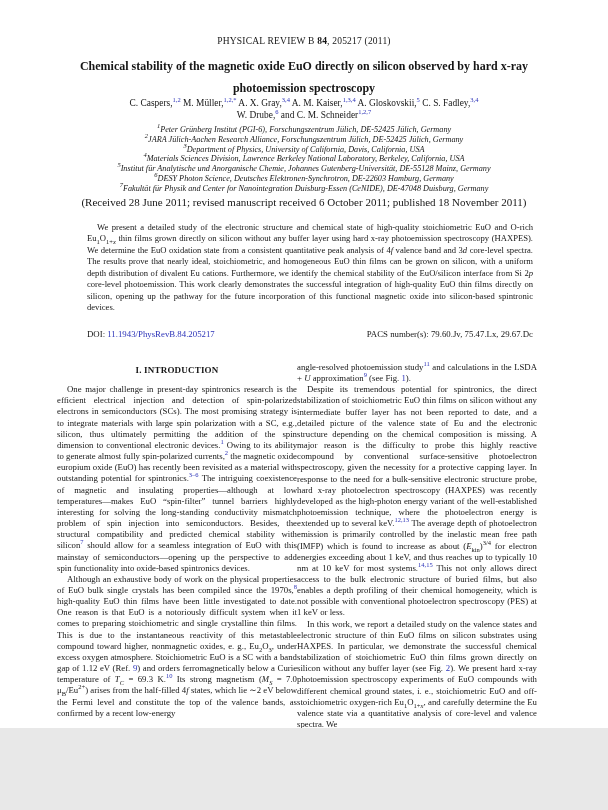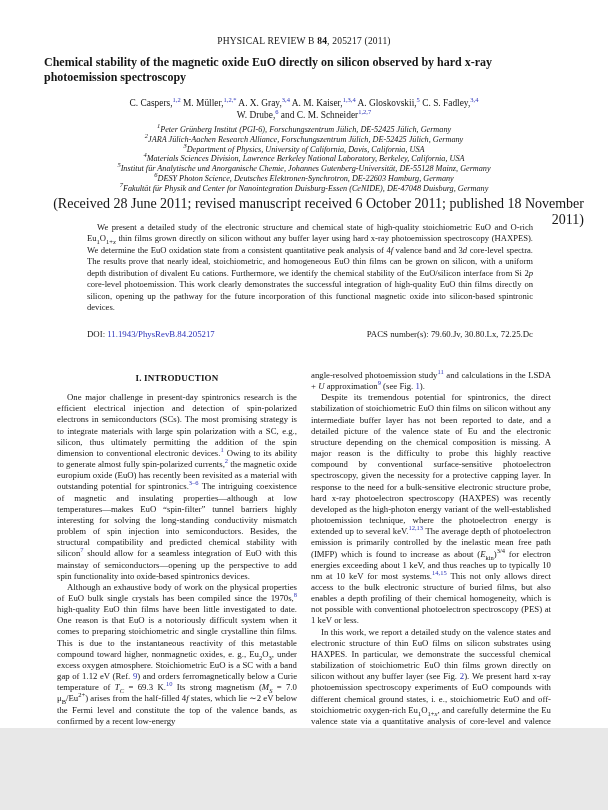--- a/index.html
+++ b/index.html
@@ -11,47 +11,47 @@
     font-family:"Liberation Serif","DejaVu Serif",serif;
     color:#161616;
     overflow:hidden;
   }
   .journal-line{
     position:absolute;top:36px;left:0;width:608px;
     text-align:center;font-size:9.5px;letter-spacing:.2px;
   }
   .title{
     position:absolute;top:55px;left:44px;width:520px;
-    font-weight:bold;font-size:12px;line-height:15px;
+    text-align:center;font-weight:bold;font-size:12px;line-height:22px;
   }
   .authors{
     position:absolute;top:97px;left:24px;width:560px;
     text-align:center;font-size:9.4px;line-height:12px;
   }
   .affiliations{
     position:absolute;top:125px;left:24px;width:560px;
     text-align:center;font-style:italic;font-size:8.2px;line-height:9.8px;
   }
   .received{
     position:absolute;top:196px;left:24px;width:560px;
-    text-align:right;font-size:14px;
+    text-align:center;font-size:11px;
   }
   .abstract{
     position:absolute;top:222px;left:87px;width:446px;
     font-size:8.6px;line-height:11.45px;text-align:justify;
     hyphens:auto;-webkit-hyphens:auto;
   }
   .abstract p{margin:0;text-indent:10px;}
   .doi-row{
     position:absolute;top:329px;left:87px;width:446px;
     display:flex;justify-content:space-between;font-size:8.8px;
   }
   .columns{
     position:absolute;top:362px;left:57px;width:494px;
-    display:flex;gap:14px;margin-top:8px;
+    display:flex;
   }
   .col{width:240px;font-size:8.75px;line-height:11.15px;text-align:justify;
     hyphens:auto;-webkit-hyphens:auto;}
   .col p{margin:0;text-indent:10px;}
   .col p.cont{text-indent:0;}
   .section-heading{
     text-align:center;font-weight:bold;font-size:9px;
     margin:3px 0 8px 0;letter-spacing:.2px;
   }
   .footer{
@@ -93,21 +93,21 @@
 
   <div class="abstract">
     <p>We present a detailed study of the electronic structure and chemical state of high-quality stoichiometric EuO and O-rich Eu<sub>1</sub>O<sub>1+<i>x</i></sub> thin films grown directly on silicon without any buffer layer using hard x-ray photoemission spectroscopy (HAXPES). We determine the EuO oxidation state from a consistent quantitative peak analysis of 4<i>f</i> valence band and 3<i>d</i> core-level spectra. The results prove that nearly ideal, stoichiometric, and homogeneous EuO thin films can be grown on silicon, with a uniform depth distribution of divalent Eu cations. Furthermore, we identify the chemical stability of the EuO/silicon interface from Si 2<i>p</i> core-level photoemission. This work clearly demonstrates the successful integration of high-quality EuO thin films directly on silicon, opening up the pathway for the future incorporation of this functional magnetic oxide into silicon-based spintronic devices.</p>
   </div>
 
   <div class="doi-row">
     <span>
       <span>DOI:</span>
       <span class="link">11.1943/PhysRevB.84.205217</span>
     </span>
-    <span>PACS number(s): 79.60.Jv, 30.80.Lx, 72.25.Dc</span>
+    <span>PACS number(s): 79.60.Jv, 75.47.Lx, 29.67.Dc</span>
   </div>
 
   <div class="columns">
     <div class="col">
       <div class="section-heading">I. INTRODUCTION</div>
       <p>One major challenge in present-day spintronics research is the efficient electrical injection and detection of spin-polarized electrons in semiconductors (SCs). The most promising strategy is to integrate materials with large spin polarization with a SC, e.g., silicon, thus ultimately permitting the addition of the spin dimension to conventional electronic devices.<sup class="ref">1</sup> Owing to its ability to generate almost fully spin-polarized currents,<sup class="ref">2</sup> the magnetic oxide europium oxide (EuO) has recently been revisited as a material with outstanding potential for spintronics.<sup class="ref">3–6</sup> The intriguing coexistence of magnetic and insulating properties—although at low temperatures—makes EuO “spin-filter” tunnel barriers highly interesting for solving the long-standing conductivity mismatch problem of spin injection into semiconductors. Besides, the structural compatibility and predicted chemical stability with silicon<sup class="ref">7</sup> should allow for a seamless integration of EuO with this mainstay of semiconductors—opening up the perspective to add spin functionality into oxide-based spintronics devices.</p>
       <p>Although an exhaustive body of work on the physical properties of EuO bulk single crystals has been compiled since the 1970s,<sup class="ref">8</sup> high-quality EuO thin films have been little investigated to date. One reason is that EuO is a notoriously difficult system when it comes to preparing stoichiometric and single crystalline thin films. This is due to the instantaneous reactivity of this metastable compound toward higher, nonmagnetic oxides, e. g., Eu<sub>2</sub>O<sub>3</sub>, under excess oxygen atmosphere. Stoichiometric EuO is a SC with a band gap of 1.12 eV (Ref. <span class="ref">9</span>) and orders ferromagnetically below a Curie temperature of <i>T</i><sub><i>C</i></sub> = 69.3 K.<sup class="ref">10</sup> Its strong magnetism (<i>M</i><sub><i>S</i></sub> = 7.0 μ<sub>B</sub>/Eu<sup>2+</sup>) arises from the half-filled 4<i>f</i> states, which lie ∼2 eV below the Fermi level and constitute the top of the valence bands, as confirmed by a recent low-energy</p>
     </div>
     <div class="col">
       <p class="cont">angle-resolved photoemission study<sup class="ref">11</sup> and calculations in the LSDA + <i>U</i> approximation<sup class="ref">9</sup> (see Fig. <span class="ref">1</span>).</p>

